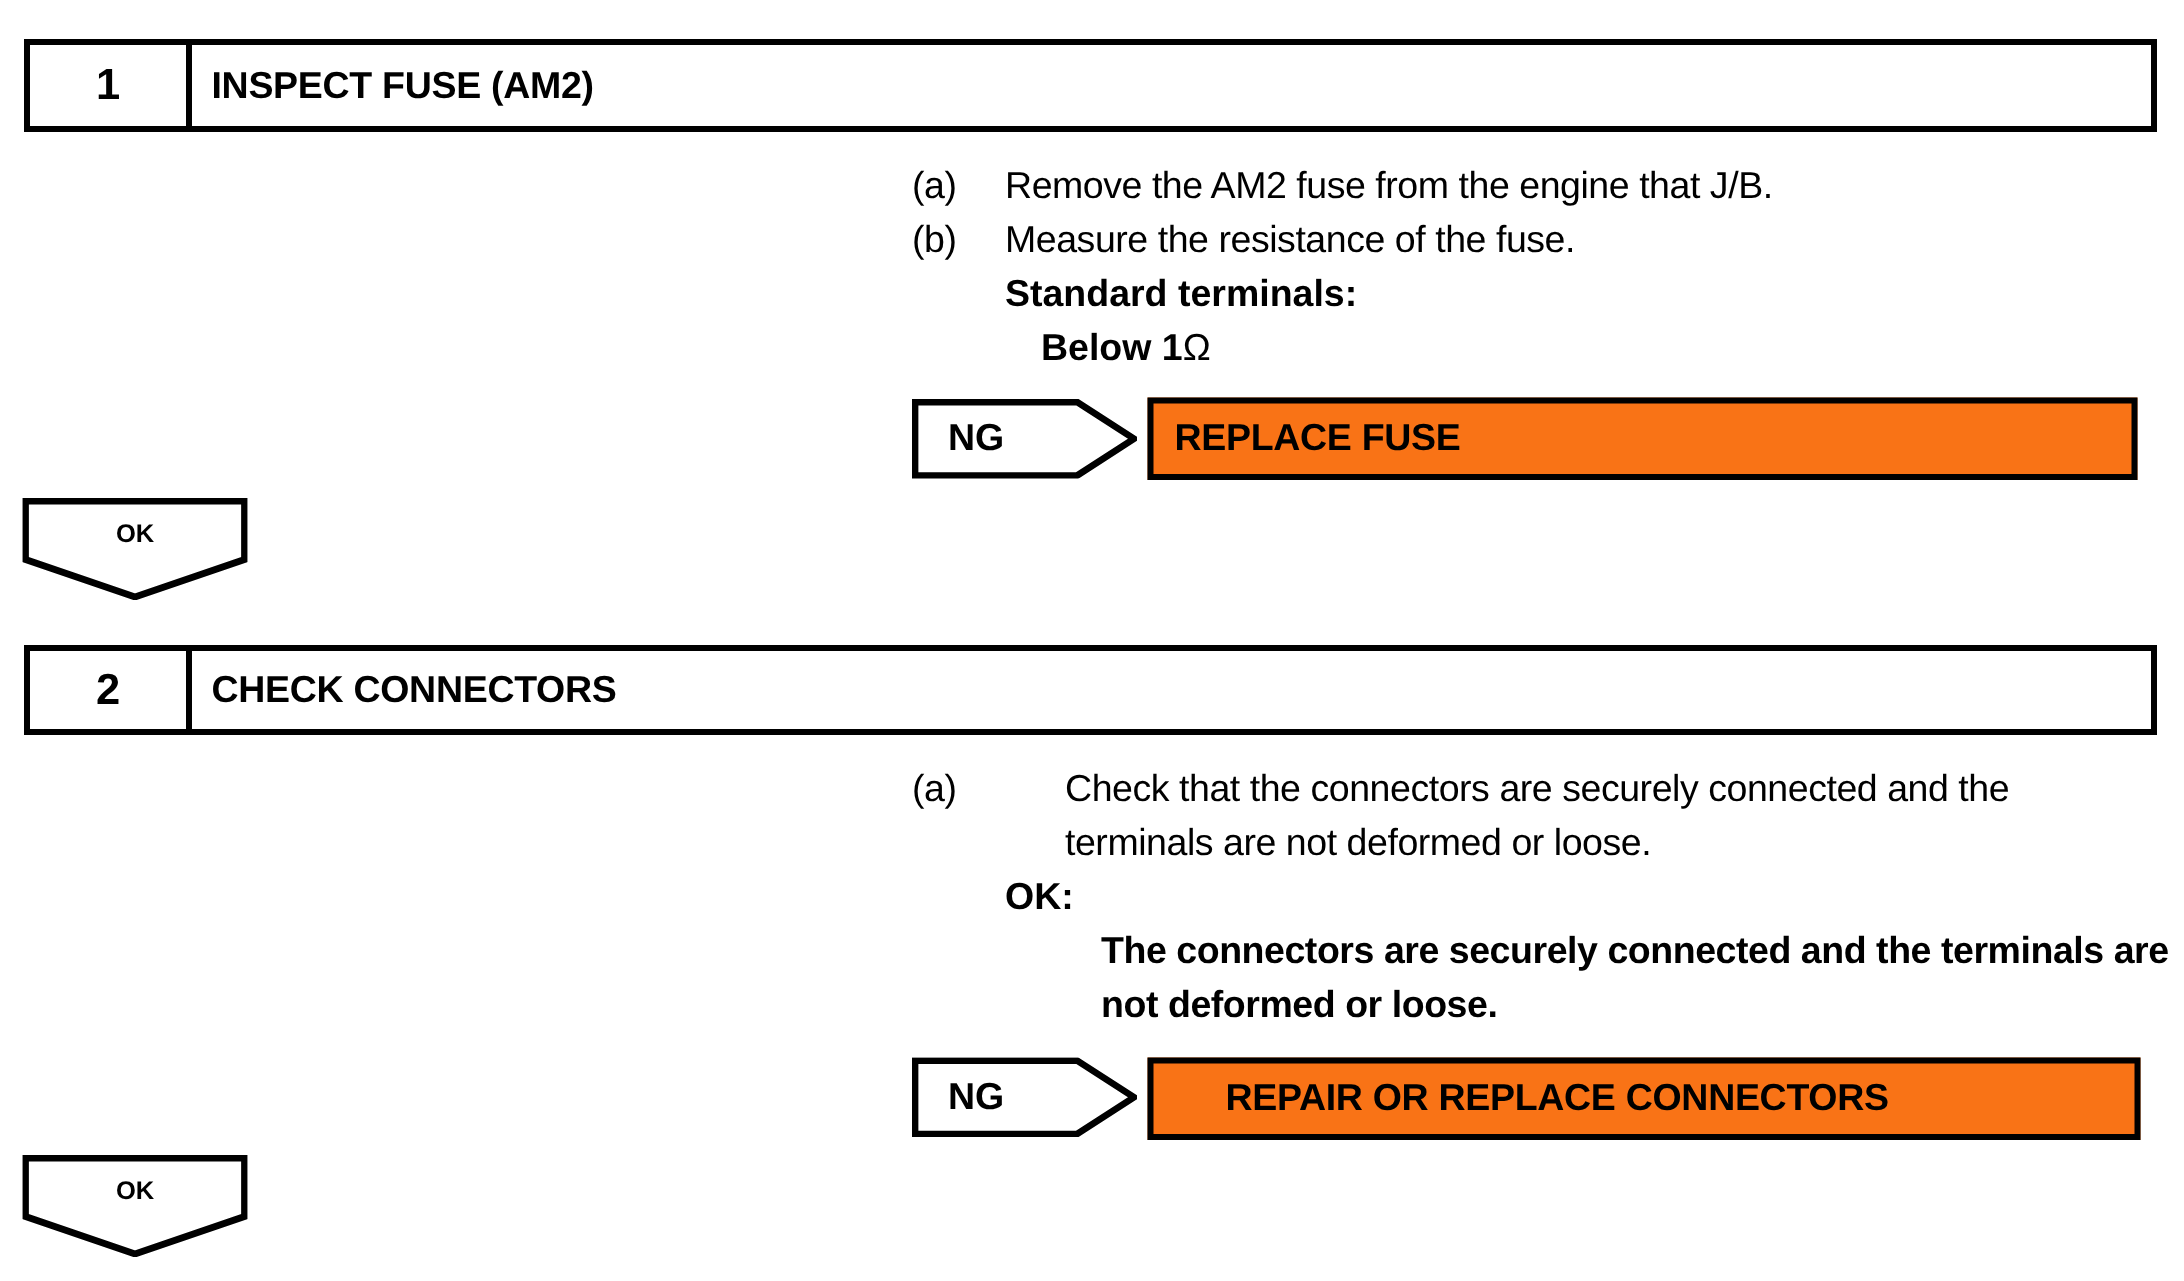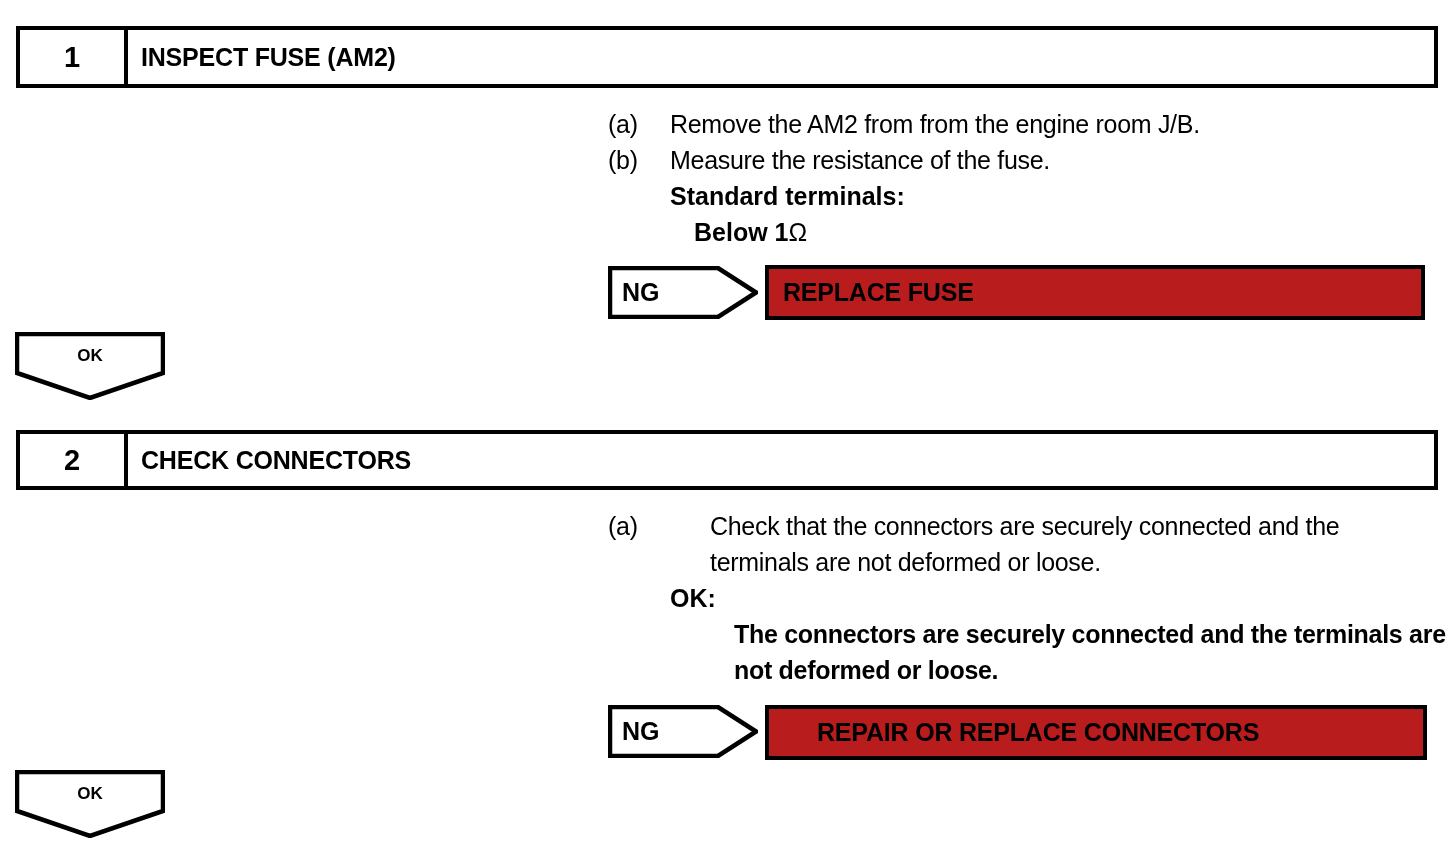--- a/index.html
+++ b/index.html
@@ -90,21 +90,21 @@
     width: 150px;
     height: 53px;
   }
   .ng-arrow svg {
     display: block;
     width: 100%;
     height: 100%;
   }
   .ng-label {
     position: absolute;
-    left: 14px;
+    left: 24px;
     top: 0;
     height: 53px;
     display: flex;
     align-items: center;
     font-size: 25px;
     font-weight: bold;
     letter-spacing: 0px;
   }
 
   
@@ -129,41 +129,41 @@
     justify-content: center;
     font-size: 17px;
     font-weight: bold;
   }
 
   
   .result-box {
     position: absolute;
     box-sizing: border-box;
     border: 4px solid #000;
-    background: #b91c1c;
+    background: #f97316;
     display: flex;
     align-items: center;
     padding-left: 14px;
     font-size: 25px;
     font-weight: bold;
     letter-spacing: -0.2px;
   }
 </style>
 </head>
 <body>
 
 <div class="step-header" style="left:16px; top:26px; width:1422px; height:62px;">
   <div class="step-number">1</div>
   <div class="step-title">INSPECT FUSE (AM2)</div>
 </div>
 
 <div class="instructions" style="left:608px; top:106px; width:820px;">
   <div class="instr-line">
     <span class="instr-label">(a)</span>
-    <span class="instr-body">Remove the AM2 from from the engine room J/B.</span>
+    <span class="instr-body">Remove the AM2 fuse from the engine that J/B.</span>
   </div>
   <div class="instr-line">
     <span class="instr-label">(b)</span>
     <span class="instr-body">Measure the resistance of the fuse.</span>
   </div>
   <div class="instr-line indent1">
     <span class="bold">Standard terminals:</span>
   </div>
   <div class="instr-line indent2">
     <span class="bold">Below 1 </span>

